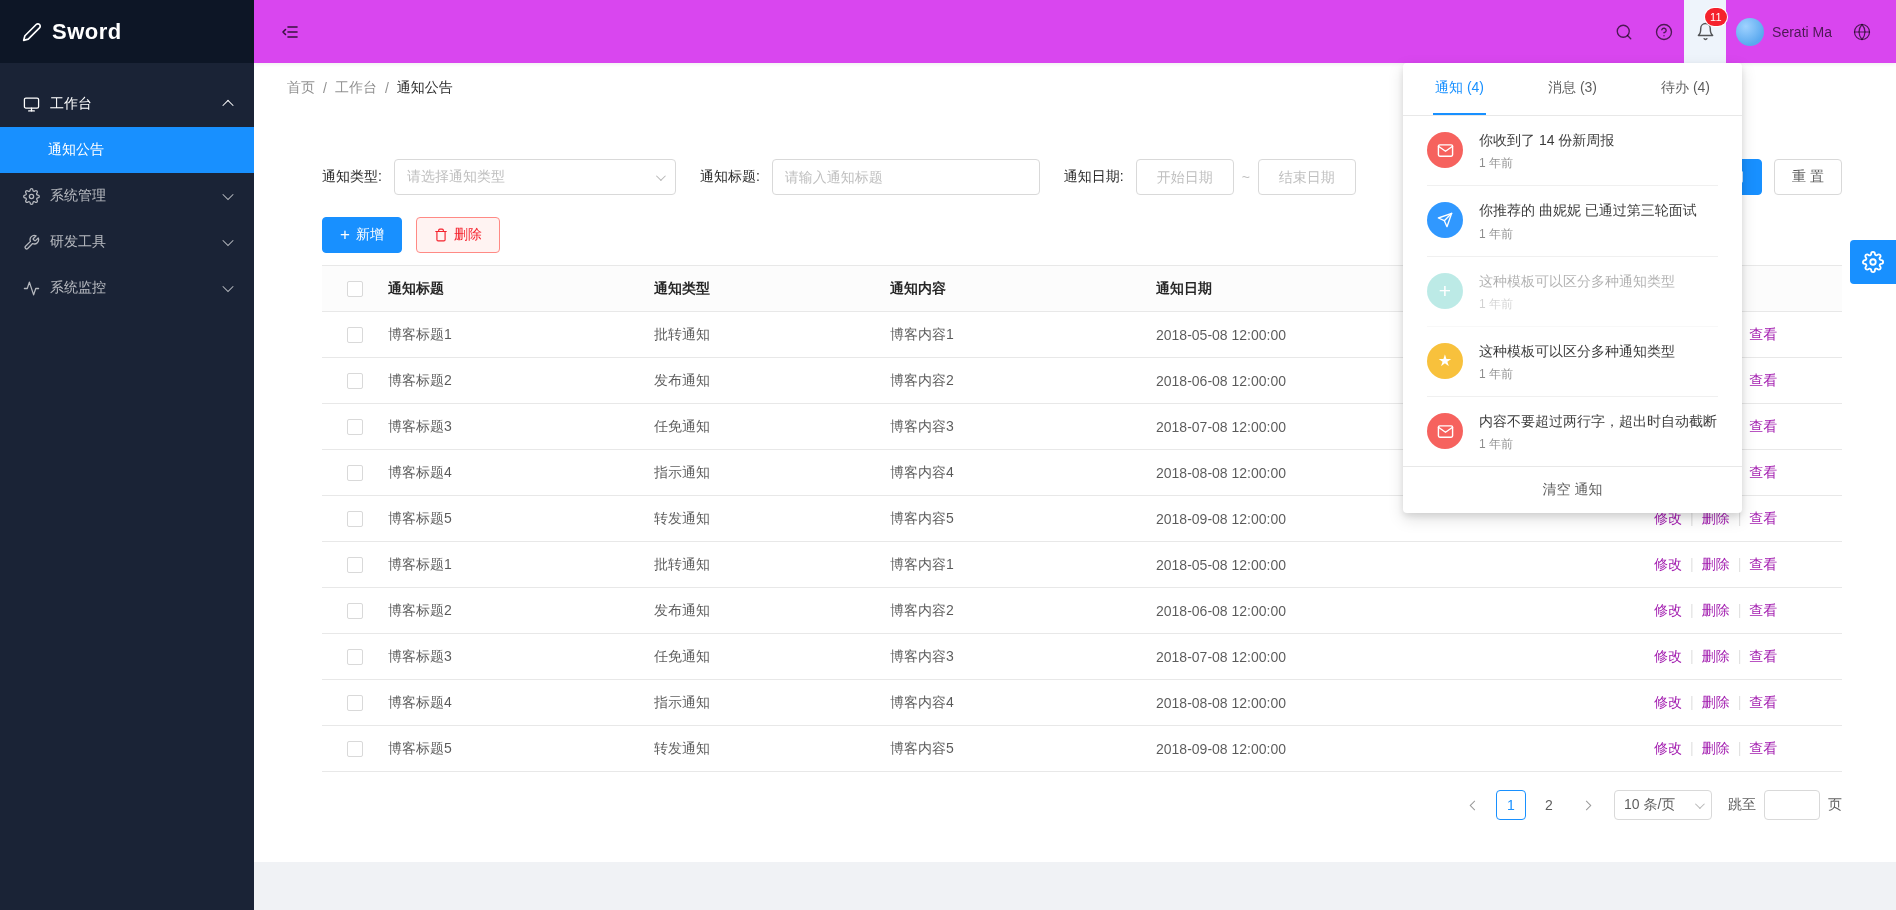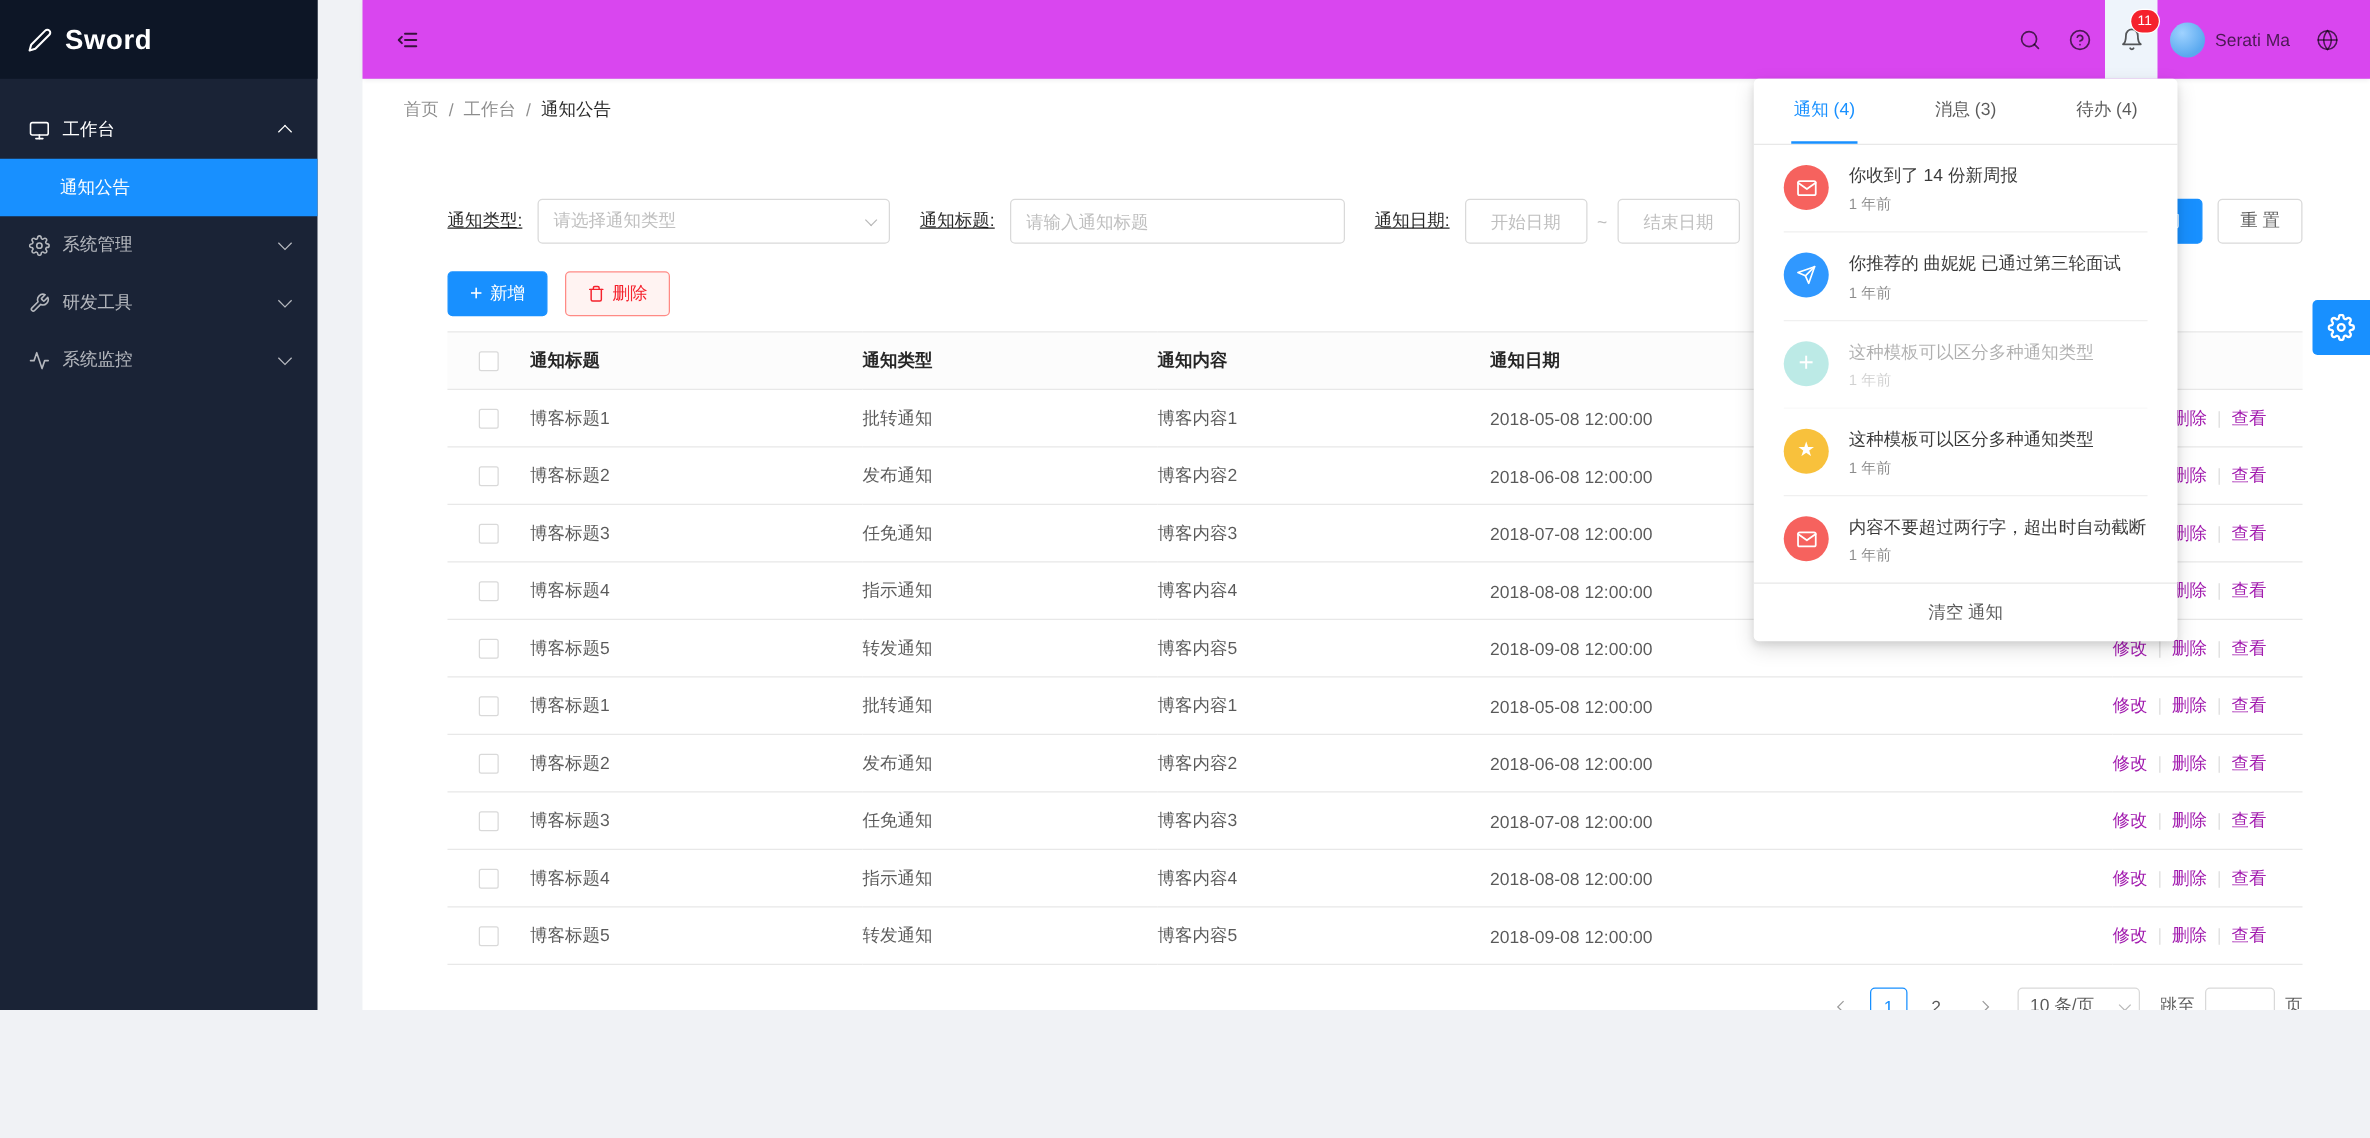--- a/index.html
+++ b/index.html
@@ -1,18 +1,18 @@
 <!DOCTYPE html>
 <html><head>
 <meta charset="utf-8">
 <style>
   * { margin:0; padding:0; box-sizing:border-box; }
   html,body { width:1896px; height:910px; }
   body { font-family:"Liberation Sans","DejaVu Sans",sans-serif; font-size:14px; color:rgba(0,0,0,.65); background:#f0f2f5; overflow:hidden; }
-  .app { position:relative; width:1896px; height:808px; display:flex;gap:36px; }
+  .app { position:relative; width:1896px; height:910px; display:flex; }
 
   
   .sidebar { width:254px; flex-shrink:0; background:#1a2336; display:flex; flex-direction:column; }
   .logo { height:63px; background:#0d1626; display:flex; align-items:center; padding-left:22px; gap:10px; cursor:pointer; }
   .logo-icon { color:#fff; display:inline-flex; }
   .logo-text { color:#fff; font-size:22px; font-weight:700; letter-spacing:.5px; }
   .menu { padding-top:18px; }
   .menu-item { height:46px; display:flex; align-items:center; padding:0 22px; color:rgba(255,255,255,.68); cursor:pointer; }
   .menu-item.open { color:#fff; }
   .mi-icon { width:18px; margin-right:10px; display:inline-flex; justify-content:center; }
@@ -36,21 +36,21 @@
 
   
   .page { background:#fff; height:799px; overflow:hidden; }
   .breadcrumb { height:50px; display:flex; align-items:center; gap:8px; padding-left:33px; }
   .bc-link { color:rgba(0,0,0,.45); cursor:pointer; }
   .bc-sep { color:rgba(0,0,0,.45); }
   .bc-cur { color:rgba(0,0,0,.85); }
   .content { padding:46px 54px 0 68px; }
 
   .filters { display:flex; align-items:center; }
-  .flabel { color:rgba(0,0,0,.85); margin-right:12px; white-space:nowrap;text-decoration:underline; }
+  .flabel { color:rgba(0,0,0,.85); margin-right:12px; white-space:nowrap; }
   .gap40 { margin-right:24px; }
   .select { height:36px; border:1px solid #d9d9d9; border-radius:4px; background:#fff; display:flex; align-items:center; justify-content:space-between; padding:0 12px; cursor:pointer; }
   .sel-type { width:282px; }
   .ph { color:#bfbfbf; }
   .caret { width:7px; height:7px; border-right:1.3px solid #b8b8b8; border-bottom:1.3px solid #b8b8b8; transform:rotate(45deg) translateY(-2px); }
   .input { height:36px; border:1px solid #d9d9d9; border-radius:4px; padding:0 12px; font-size:14px; font-family:inherit; color:rgba(0,0,0,.65); outline:none; background:#fff; }
   .input::placeholder { color:#bfbfbf; }
   .inp-title { width:268px; }
   .date { width:98px; text-align:center; }
   .tilde { margin:0 8px; color:#bfbfbf; }

